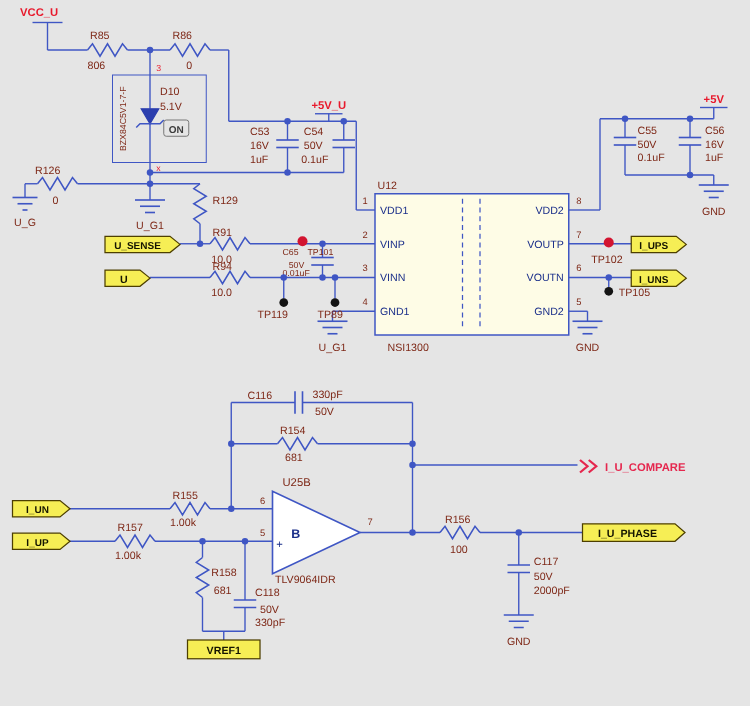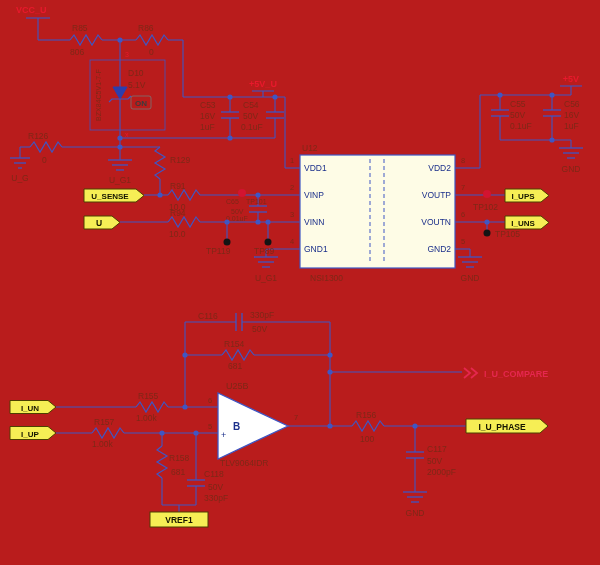--- a/index.html
+++ b/index.html
@@ -1,16 +1,16 @@
 <!DOCTYPE html>
 <html><head>
 <meta charset="utf-8">
 <style>
   html,body{margin:0;padding:0;background:#fff;}
-  .stage{position:relative;width:600px;height:565px;background:#b91c1c;overflow:hidden;}
+  .stage{position:relative;width:600px;height:565px;background:#e5e5e5;overflow:hidden;}
   svg{position:absolute;left:0;top:0;font-family:"Liberation Sans",sans-serif;}
   .w line, .w path{stroke:#3f56c4;stroke-width:1.1;fill:none;}
   .sym{stroke:#3f56c4;stroke-width:1.2;fill:none;}
   .gndbar{stroke:#3f56c4;stroke-width:1.3;}
   text{fill:#7e2817;font-size:8.5px;}
   .ref{fill:#7e2817;font-size:8.5px;}
   .net{fill:#e8192c;font-weight:bold;font-size:9px;}
   .cmp{fill:#e5274e;font-weight:bold;font-size:9px;}
   .pinname{fill:#1b2f8a;font-size:8.5px;}
   .pinnum{fill:#7e2817;font-size:7.5px;}

